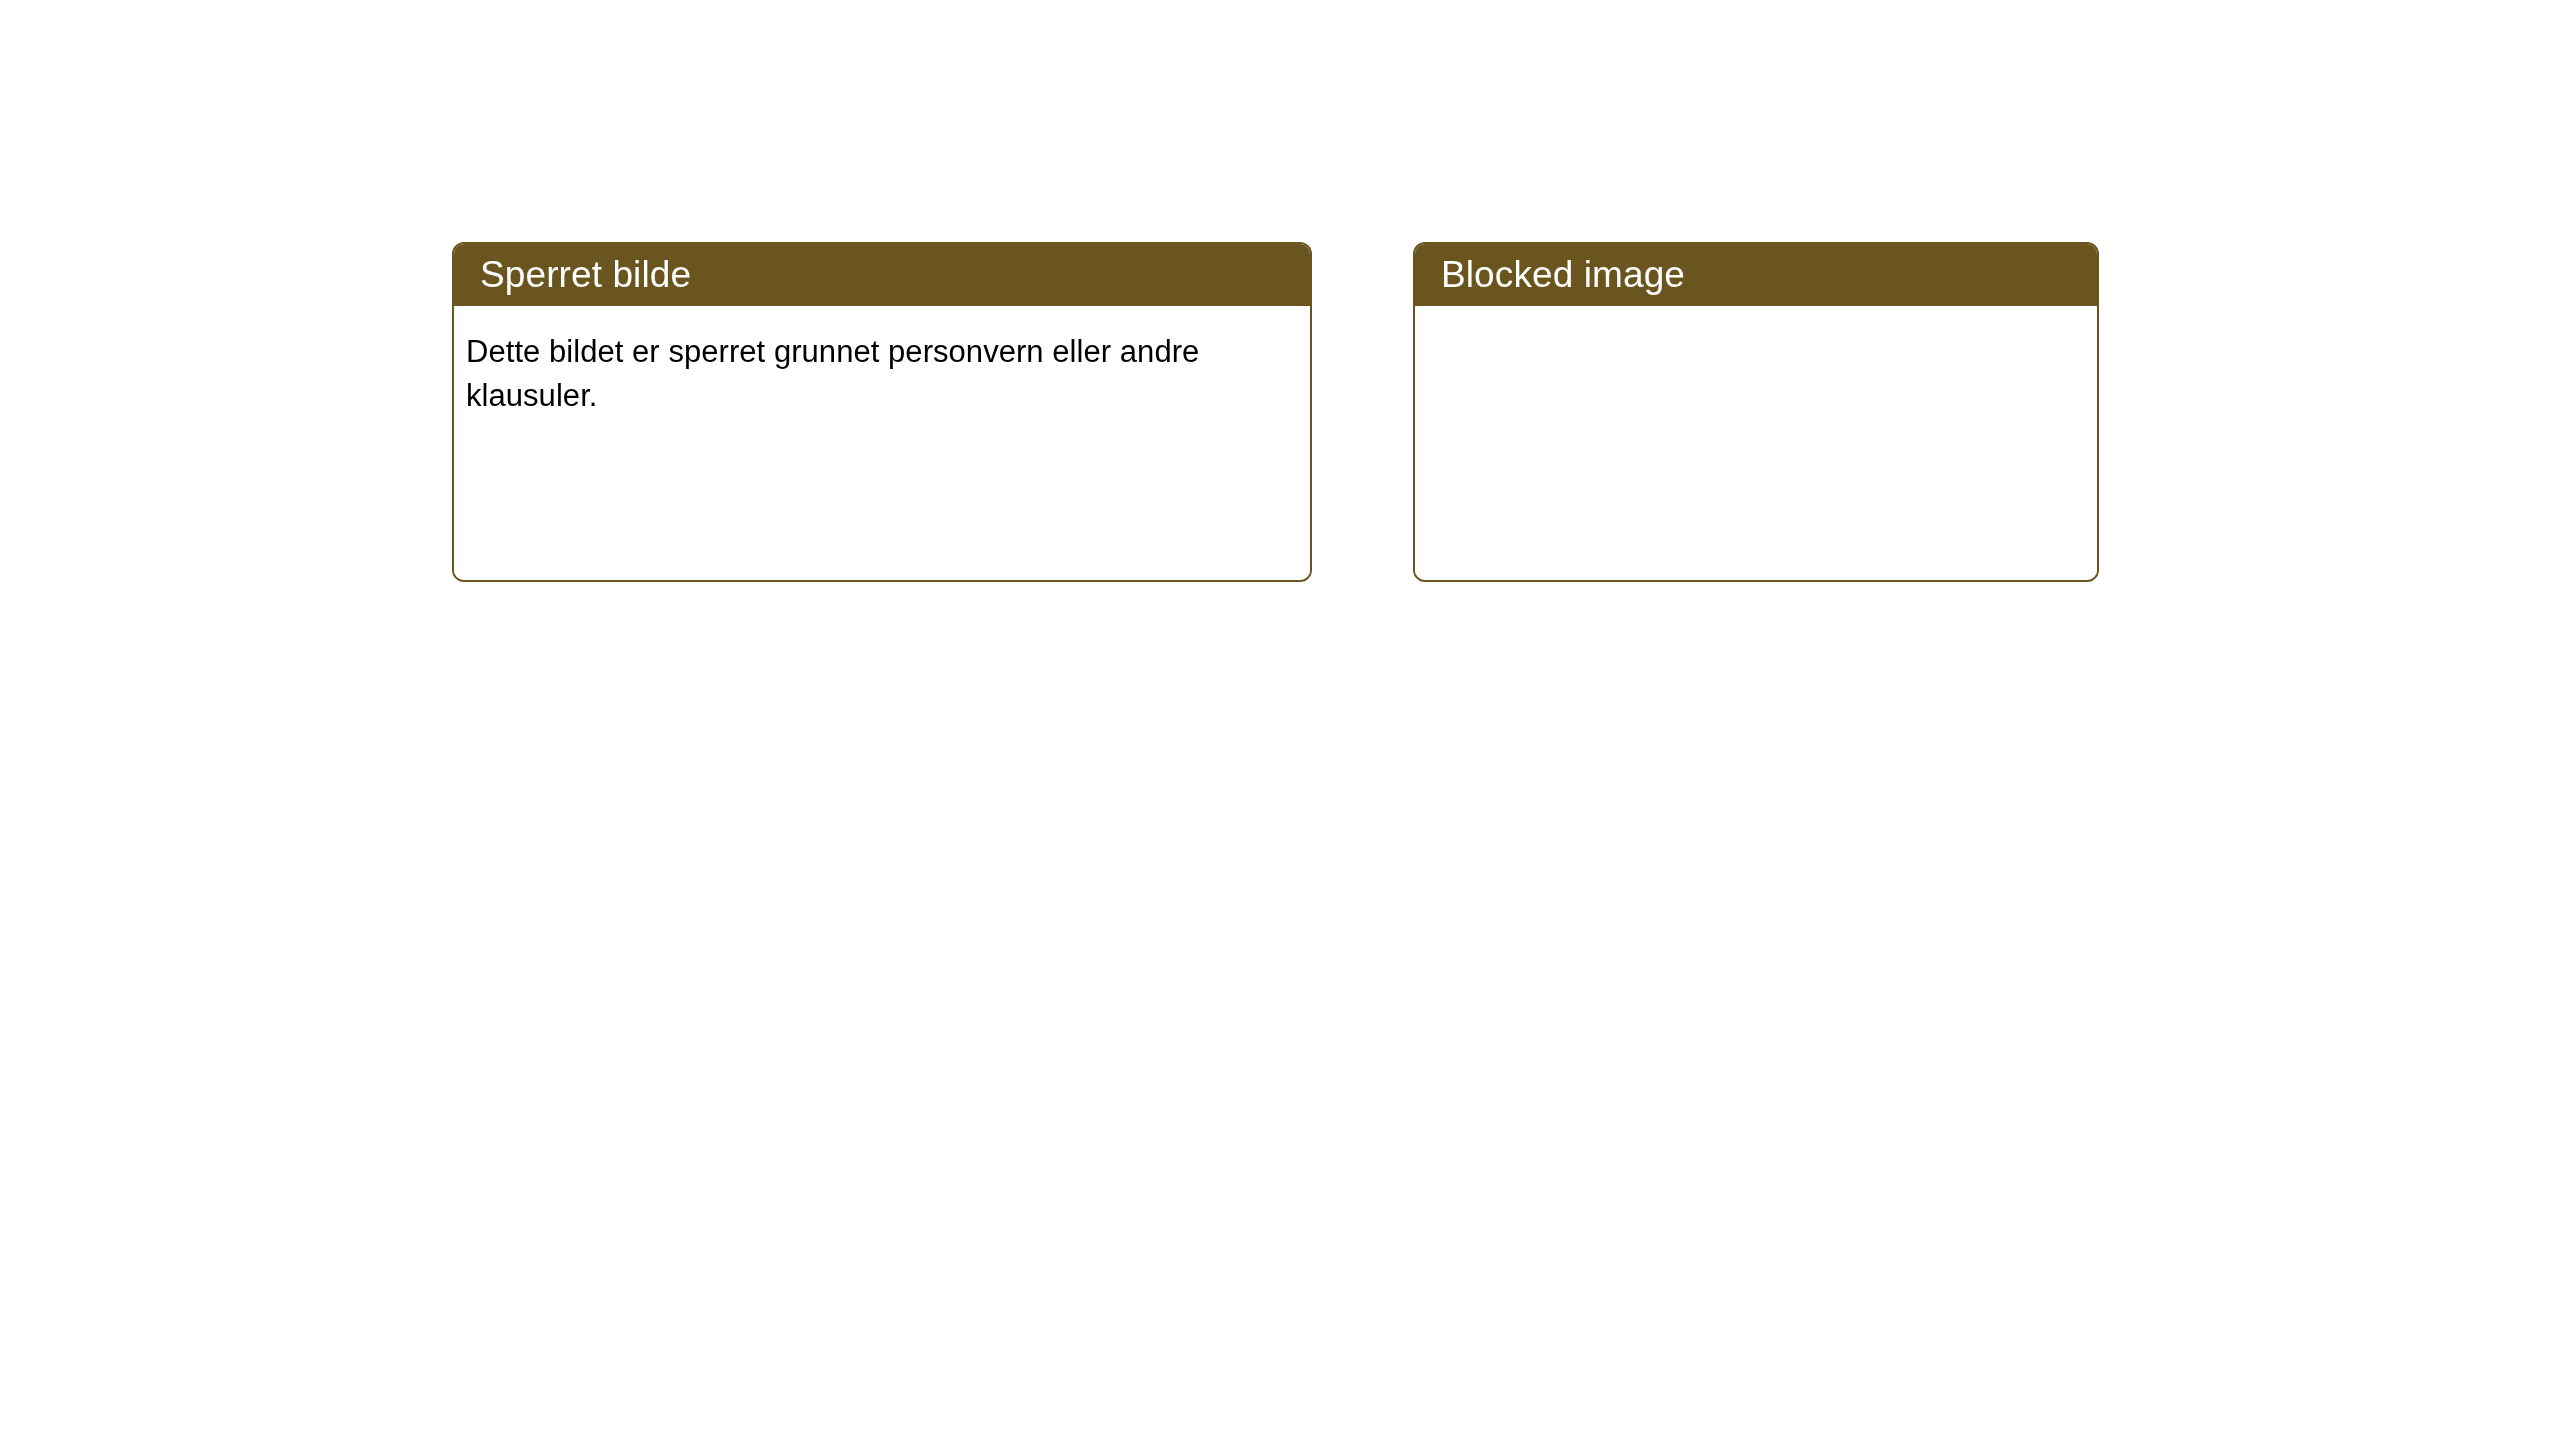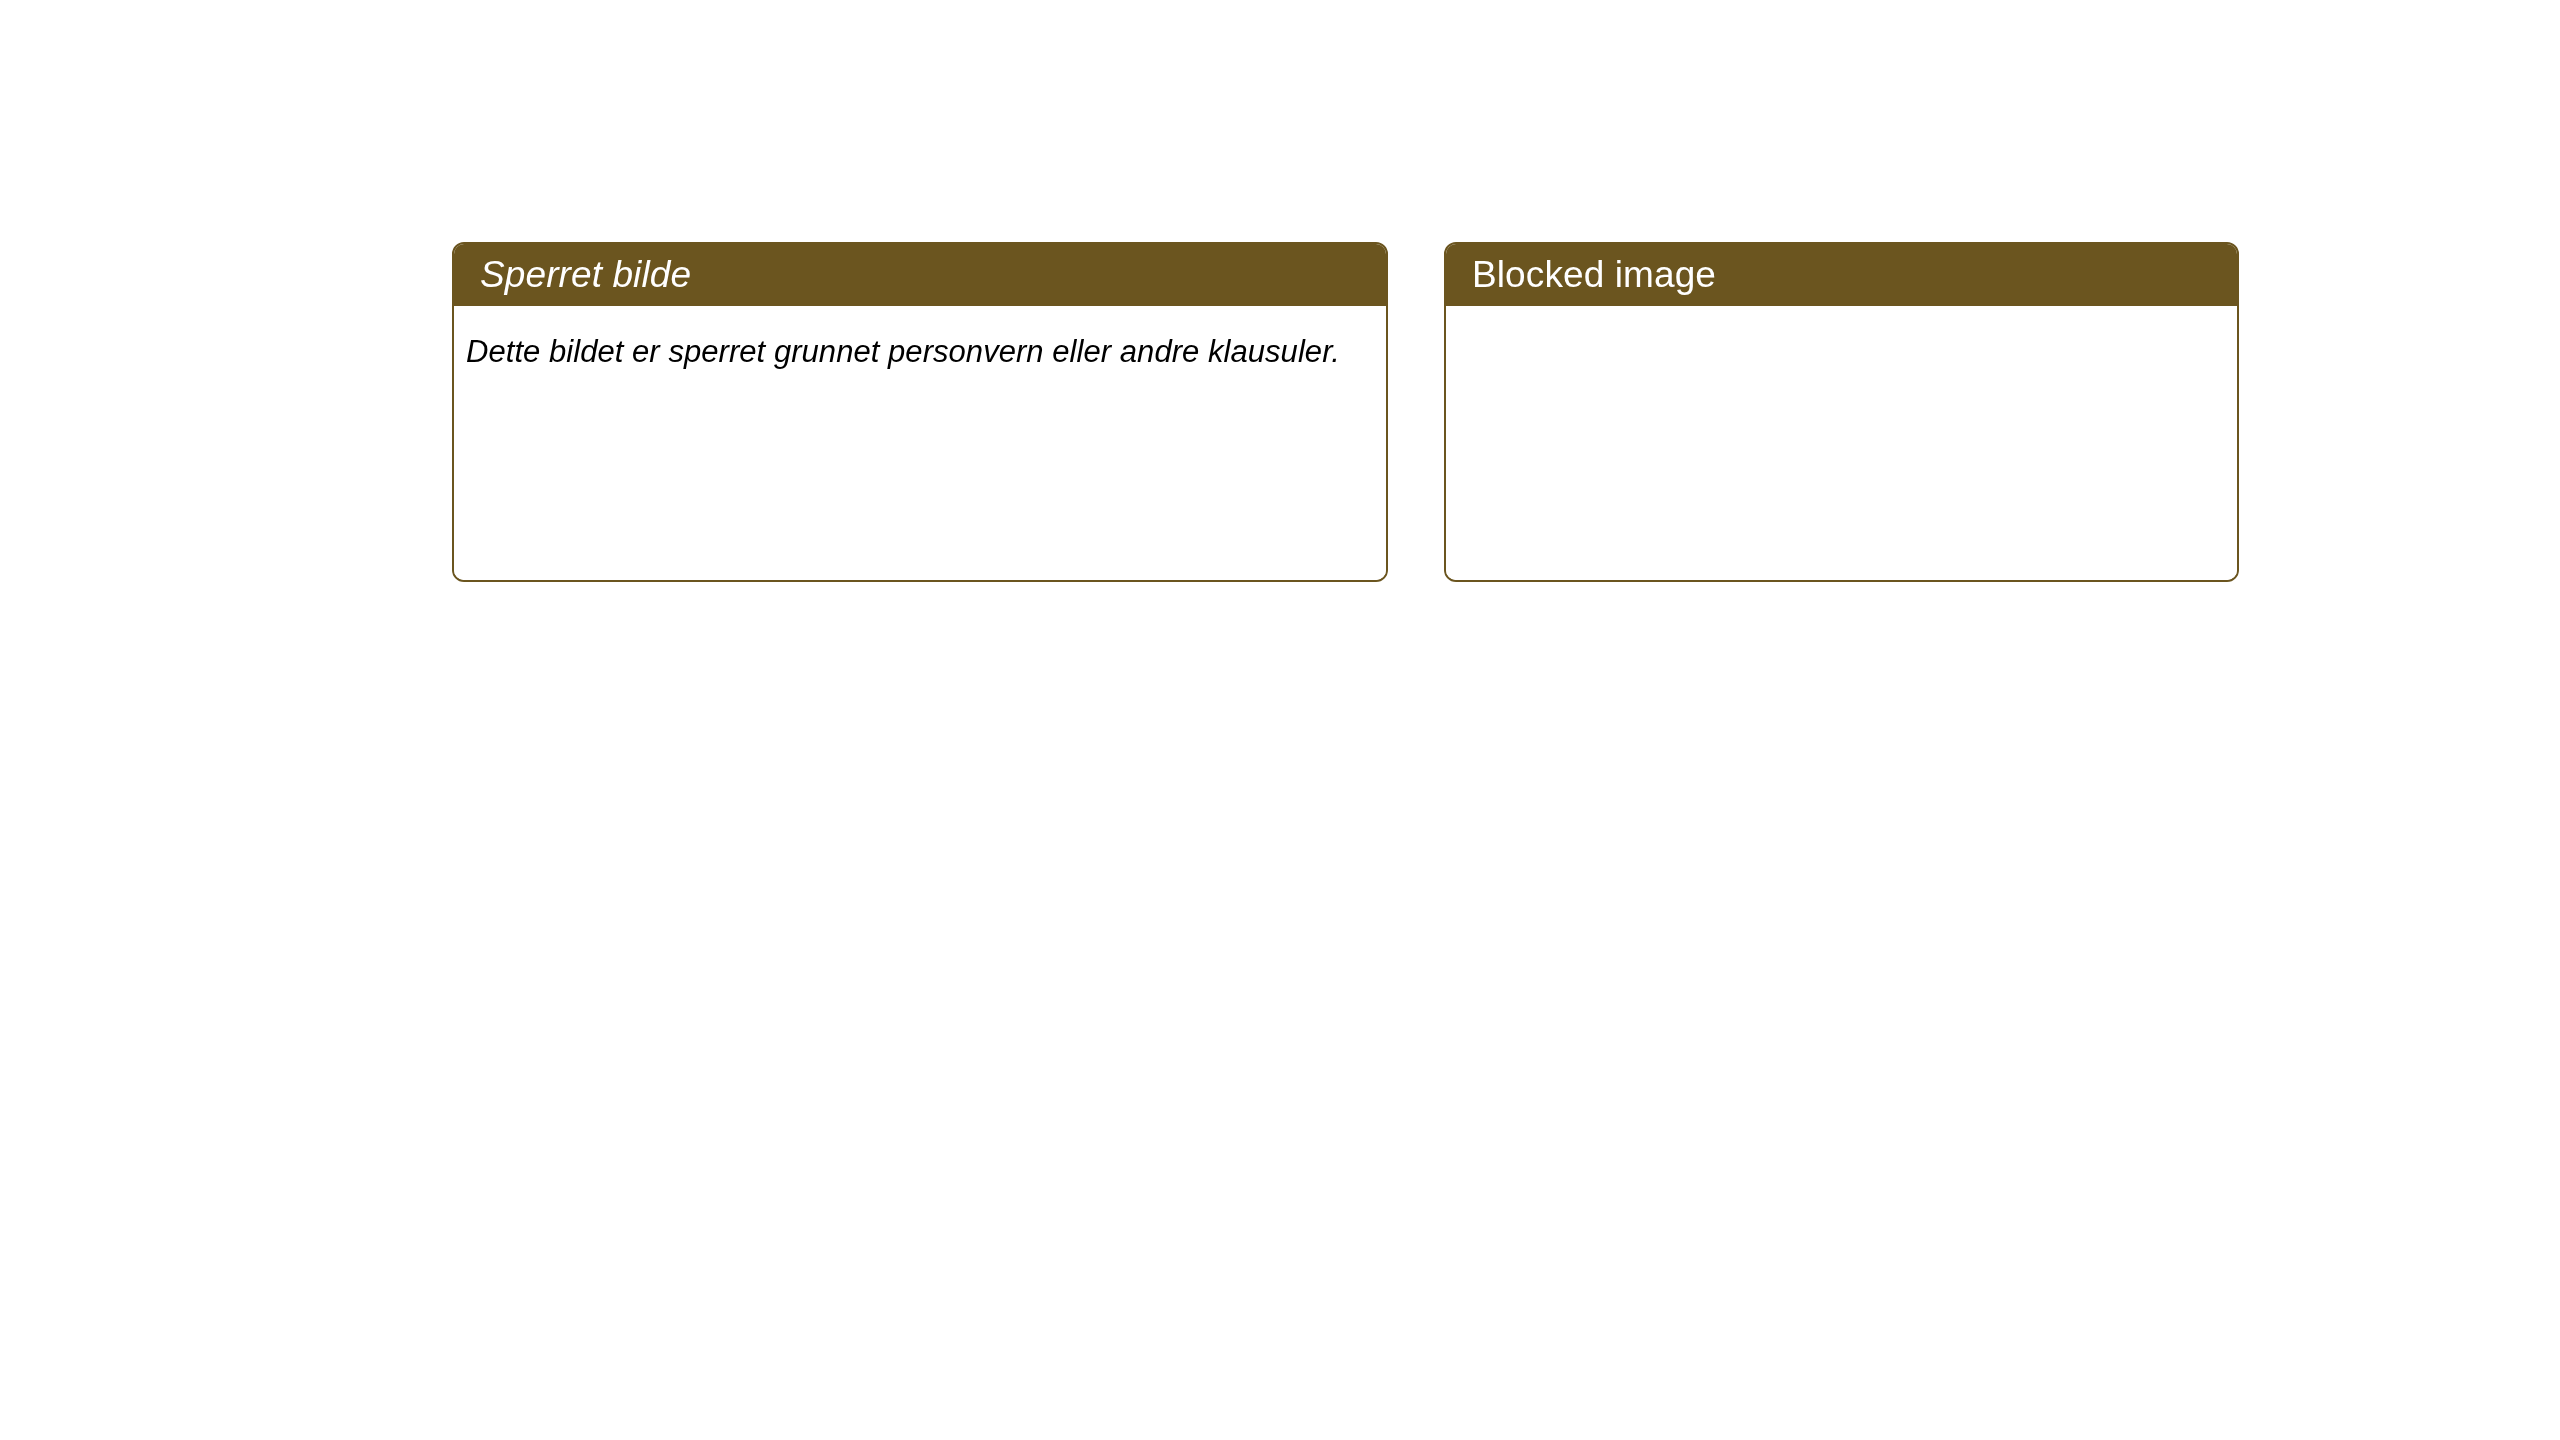--- a/index.html
+++ b/index.html
@@ -36,28 +36,28 @@
     box-sizing: border-box;
     background: #ffffff;
     border: 2px solid #6b551f;
     border-radius: 12px;
     overflow: hidden;
     display: flex;
     flex-direction: column;
   }
 
   .notice-card.card-no {
-    width: 936px;
+    width: 860px;
     min-height: 340px;
-    font-style: italic;
   }
 
   .notice-card.card-en {
-    width: 795px;
+    width: 686px;
     min-height: 340px;
+    margin-left: 45px;
   }
 
   .card-header {
     background: #6b551f;
     color: #ffffff;
     height: 62px;
     line-height: 62px;
     padding: 0 26px;
     font-size: 37px;
     font-weight: 400;

